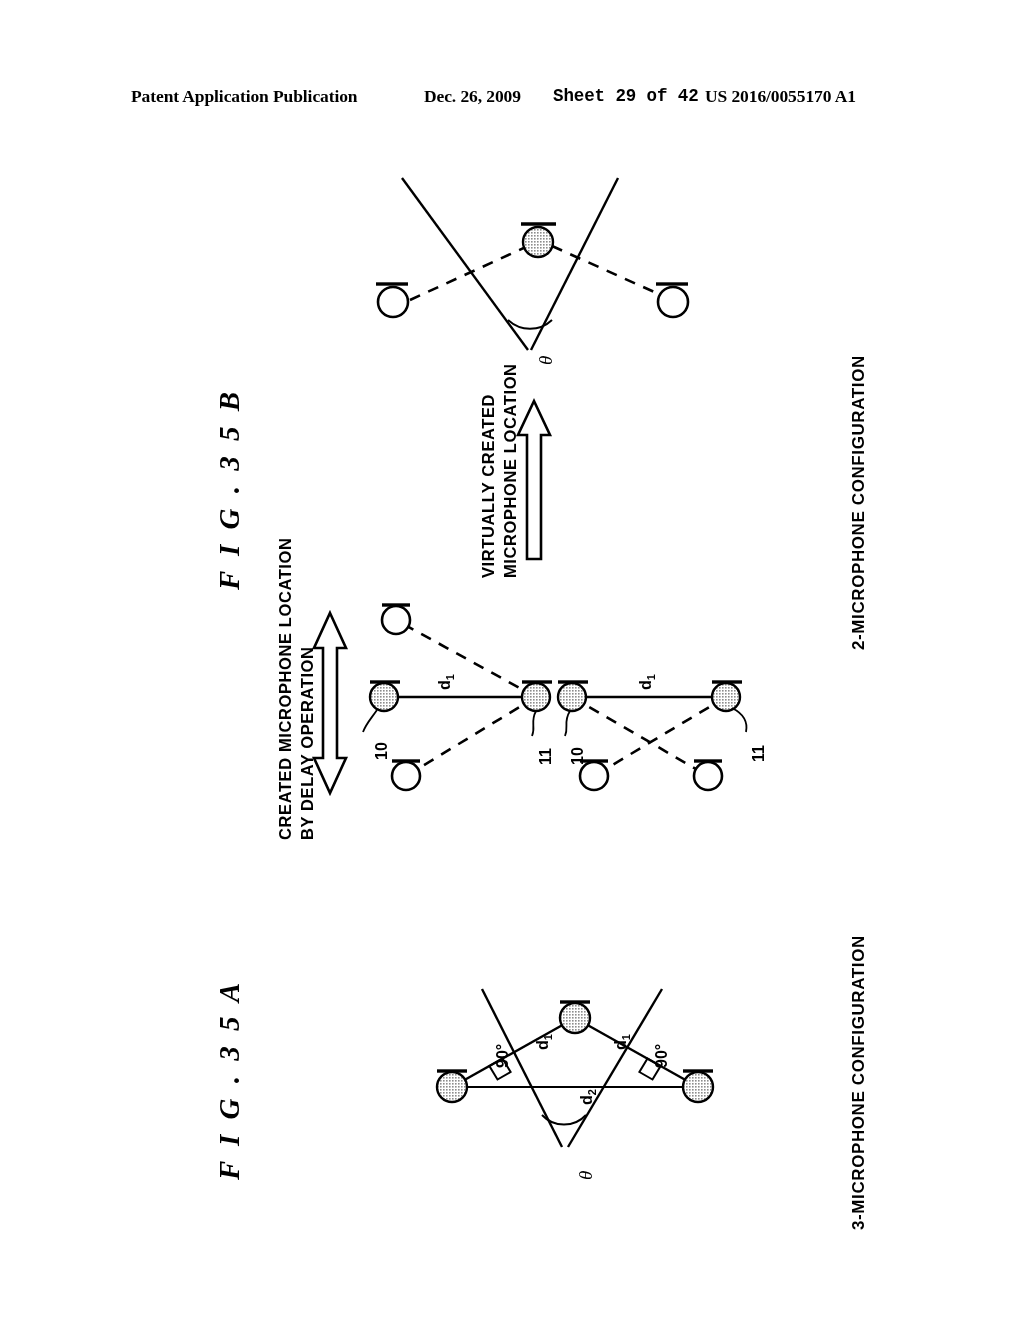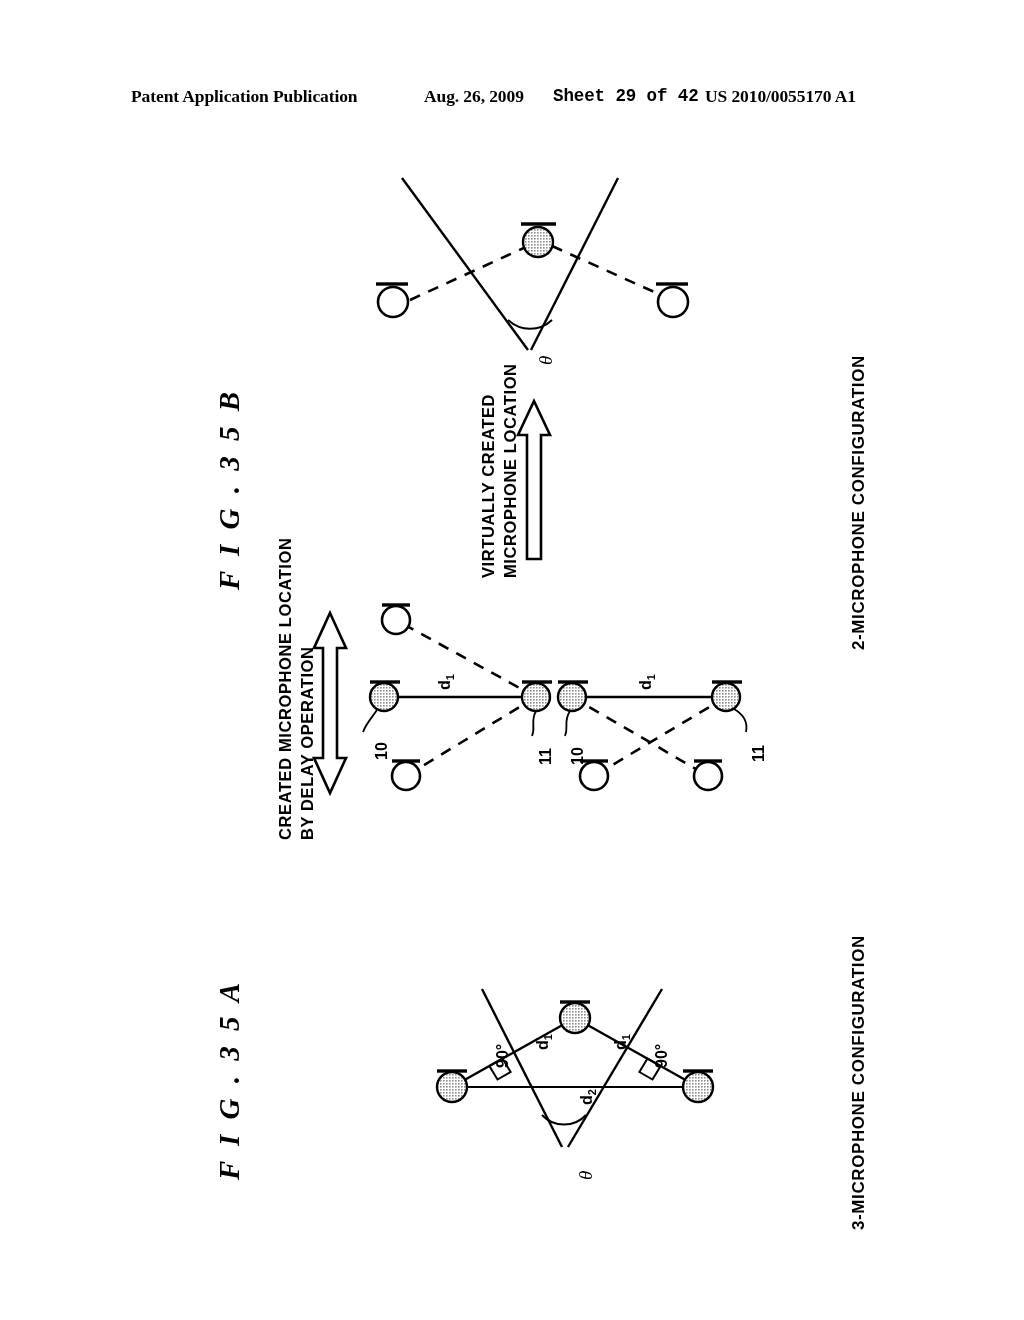--- a/index.html
+++ b/index.html
@@ -102,23 +102,23 @@
   .arc-line    { stroke: #000; stroke-width: 2.0; fill: none; }
   .leader      { stroke: #000; stroke-width: 1.8; fill: none; }
   .arrow-out   { fill: #ffffff; stroke: #000; stroke-width: 2.6;
                  stroke-linejoin: miter; }
 </style>
 </head>
 <body>
 
 <div class="page-header">
   <span class="hdr-pub">Patent Application Publication</span>
-  <span class="hdr-date">Aug. 26, 2009</span>
+  <span class="hdr-date">Dec. 26, 2009</span>
   <span class="hdr-sheet">Sheet 29 of 42</span>
-  <span class="hdr-pat">US 2010/0055170 A1</span>
+  <span class="hdr-pat">US 2016/0055170 A1</span>
 </div>
 
 <div class="sheet">
 
   <svg class="svg-abs" style="top:0;left:0;width:0;height:0" aria-hidden="true">
     <defs>
       <pattern id="hatchGrey" width="3" height="3" patternUnits="userSpaceOnUse">
         <rect width="3" height="3" fill="#ffffff"></rect>
         <rect width="1.6" height="1.6" fill="#8d8d8d"></rect>
       </pattern>

